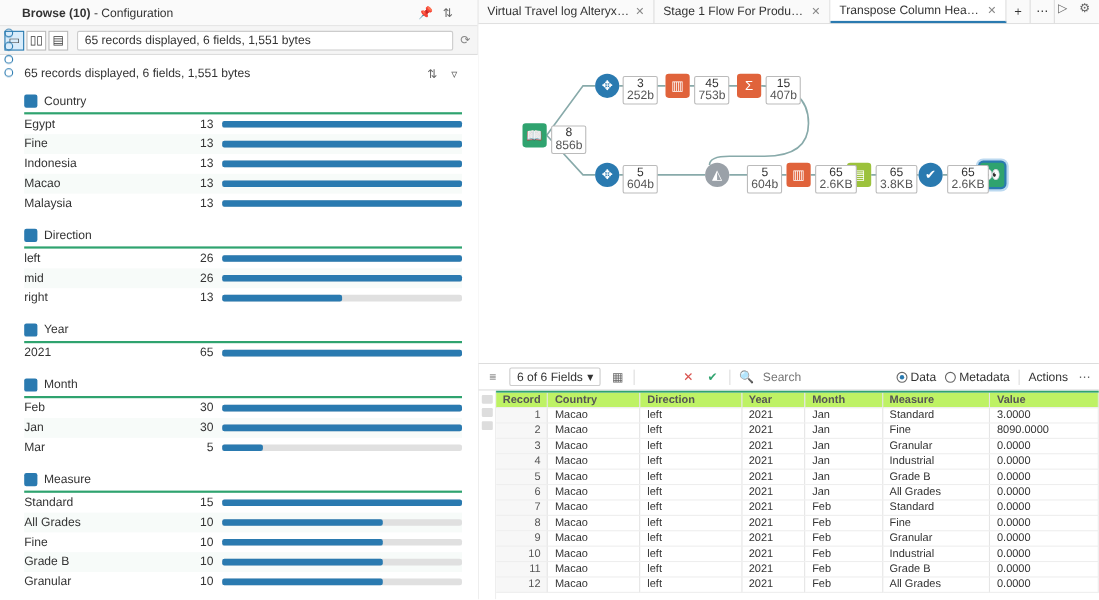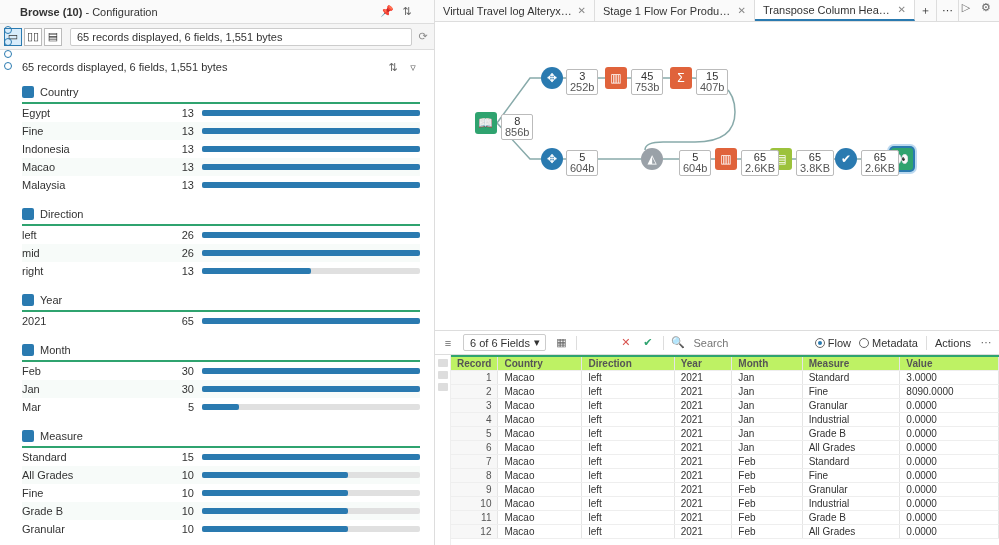--- a/index.html
+++ b/index.html
@@ -355,21 +355,21 @@
         <span style="border-left:1px solid #ddd;height:14px"></span>
         <span class="sp"></span>
         <span class="iconbtn xred">✕</span>
         <span class="iconbtn chk">✔</span>
         <span style="border-left:1px solid #ddd;height:14px"></span>
         <span class="srch">🔍</span>
         <input type="text" placeholder="Search" style="">
         <span class="sp"></span>
         <label class="radio sel">
             <i></i>
-            <span>Flow</span>
+            <span>Data</span>
           </label>
         <label class="radio">
             <i></i>
             <span>Metadata</span>
           </label>
         <span style="border-left:1px solid #ddd;height:14px"></span>
         <span>Actions</span>
         <span class="iconbtn">⋯</span>
       </div>
       <div class="rbody">

